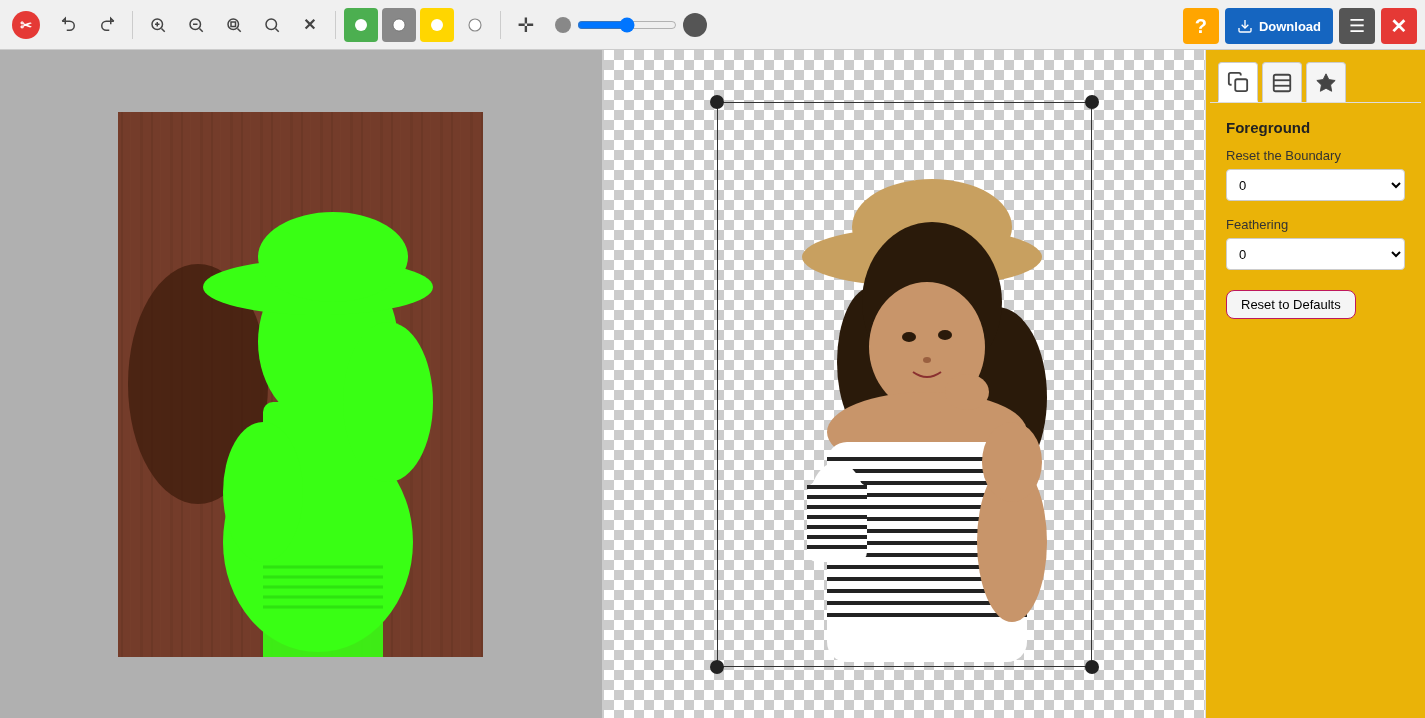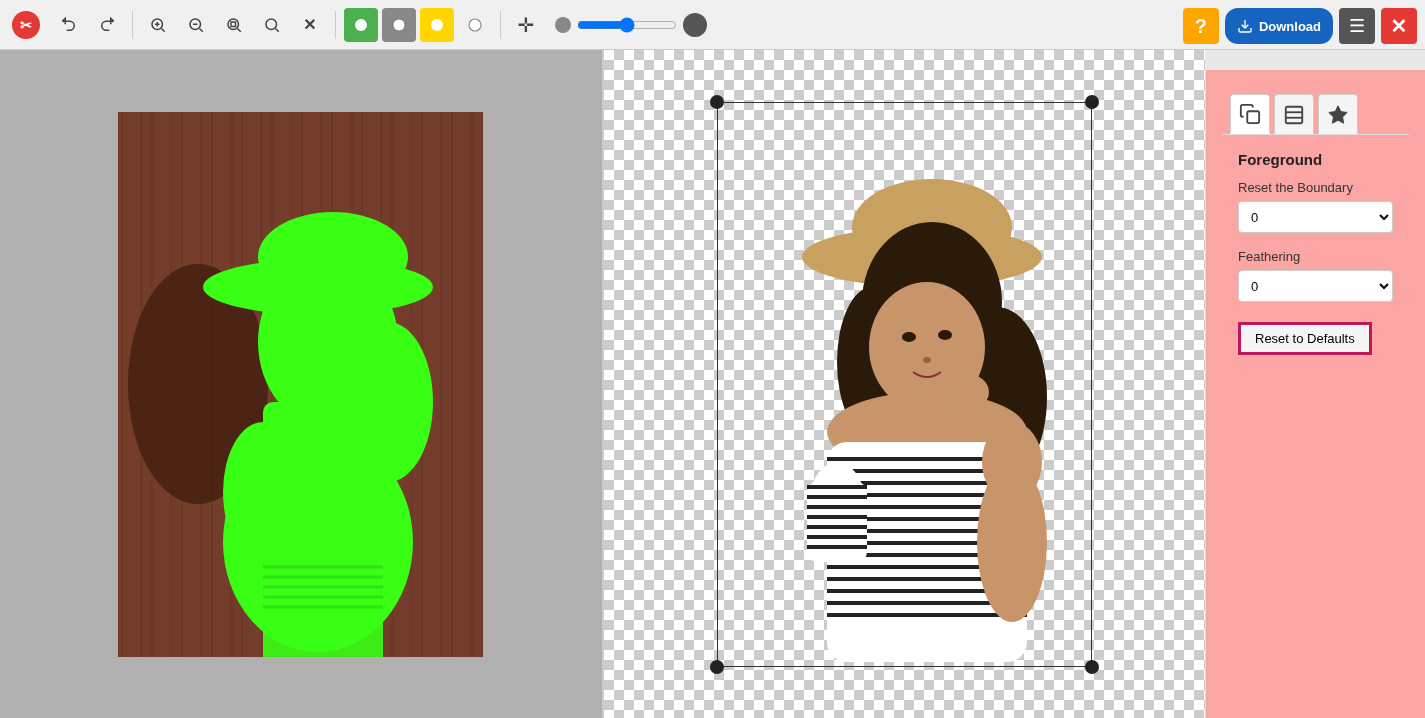--- a/index.html
+++ b/index.html
@@ -45,21 +45,21 @@
       width: 36px; height: 36px;
       background: #FFA500;
       border: none; border-radius: 4px;
       color: white; font-size: 20px; font-weight: bold;
       cursor: pointer;
       display: flex; align-items: center; justify-content: center;
     }
     .btn-download {
       height: 36px;
       background: #1565C0;
-      border: none; border-radius: 13px;
+      border: none; border-radius: 4px;
       color: white; font-size: 13px; font-weight: bold;
       cursor: pointer;
       display: flex; align-items: center; gap: 6px;
       padding: 0 12px;
     }
     .btn-menu {
       width: 36px; height: 36px;
       background: #555;
       border: none; border-radius: 4px;
       color: white; font-size: 18px;
@@ -100,26 +100,25 @@
       display: flex;
       align-items: center;
       justify-content: center;
       overflow: hidden;
       position: relative;
     }
 
     
     #sidebar {
       width: 220px;
-      background: #fca5a5;
+      background: #eab308;
       border-left: 1px solid #ddd;
       display: flex;
       flex-direction: column;
-      padding: 16px;
-      margin-top: 20px;
+      padding: 4px;
     }
 
     .sidebar-tabs {
       display: flex;
       border-bottom: 1px solid #ddd;
       padding: 8px 8px 0;
       gap: 4px;
     }
     .sidebar-tab {
       width: 40px; height: 40px;
@@ -141,25 +140,25 @@
       height: 32px;
       border: 1px solid #ccc;
       border-radius: 4px;
       padding: 0 8px;
       font-size: 13px;
       margin-bottom: 16px;
       background: white;
       appearance: auto;
     }
     .btn-reset {
-      border: 3px solid #be185d;
+      border: 1px solid #be185d;
       background: #f5f5f5;
       padding: 6px 14px;
       font-size: 13px;
-      border-radius: 0;
+      border-radius: 8px;
       cursor: pointer;
       margin-top: 4px;
     }
 
     
     .left-image-wrapper {
       position: relative;
       width: 365px;
       height: 545px;
     }

